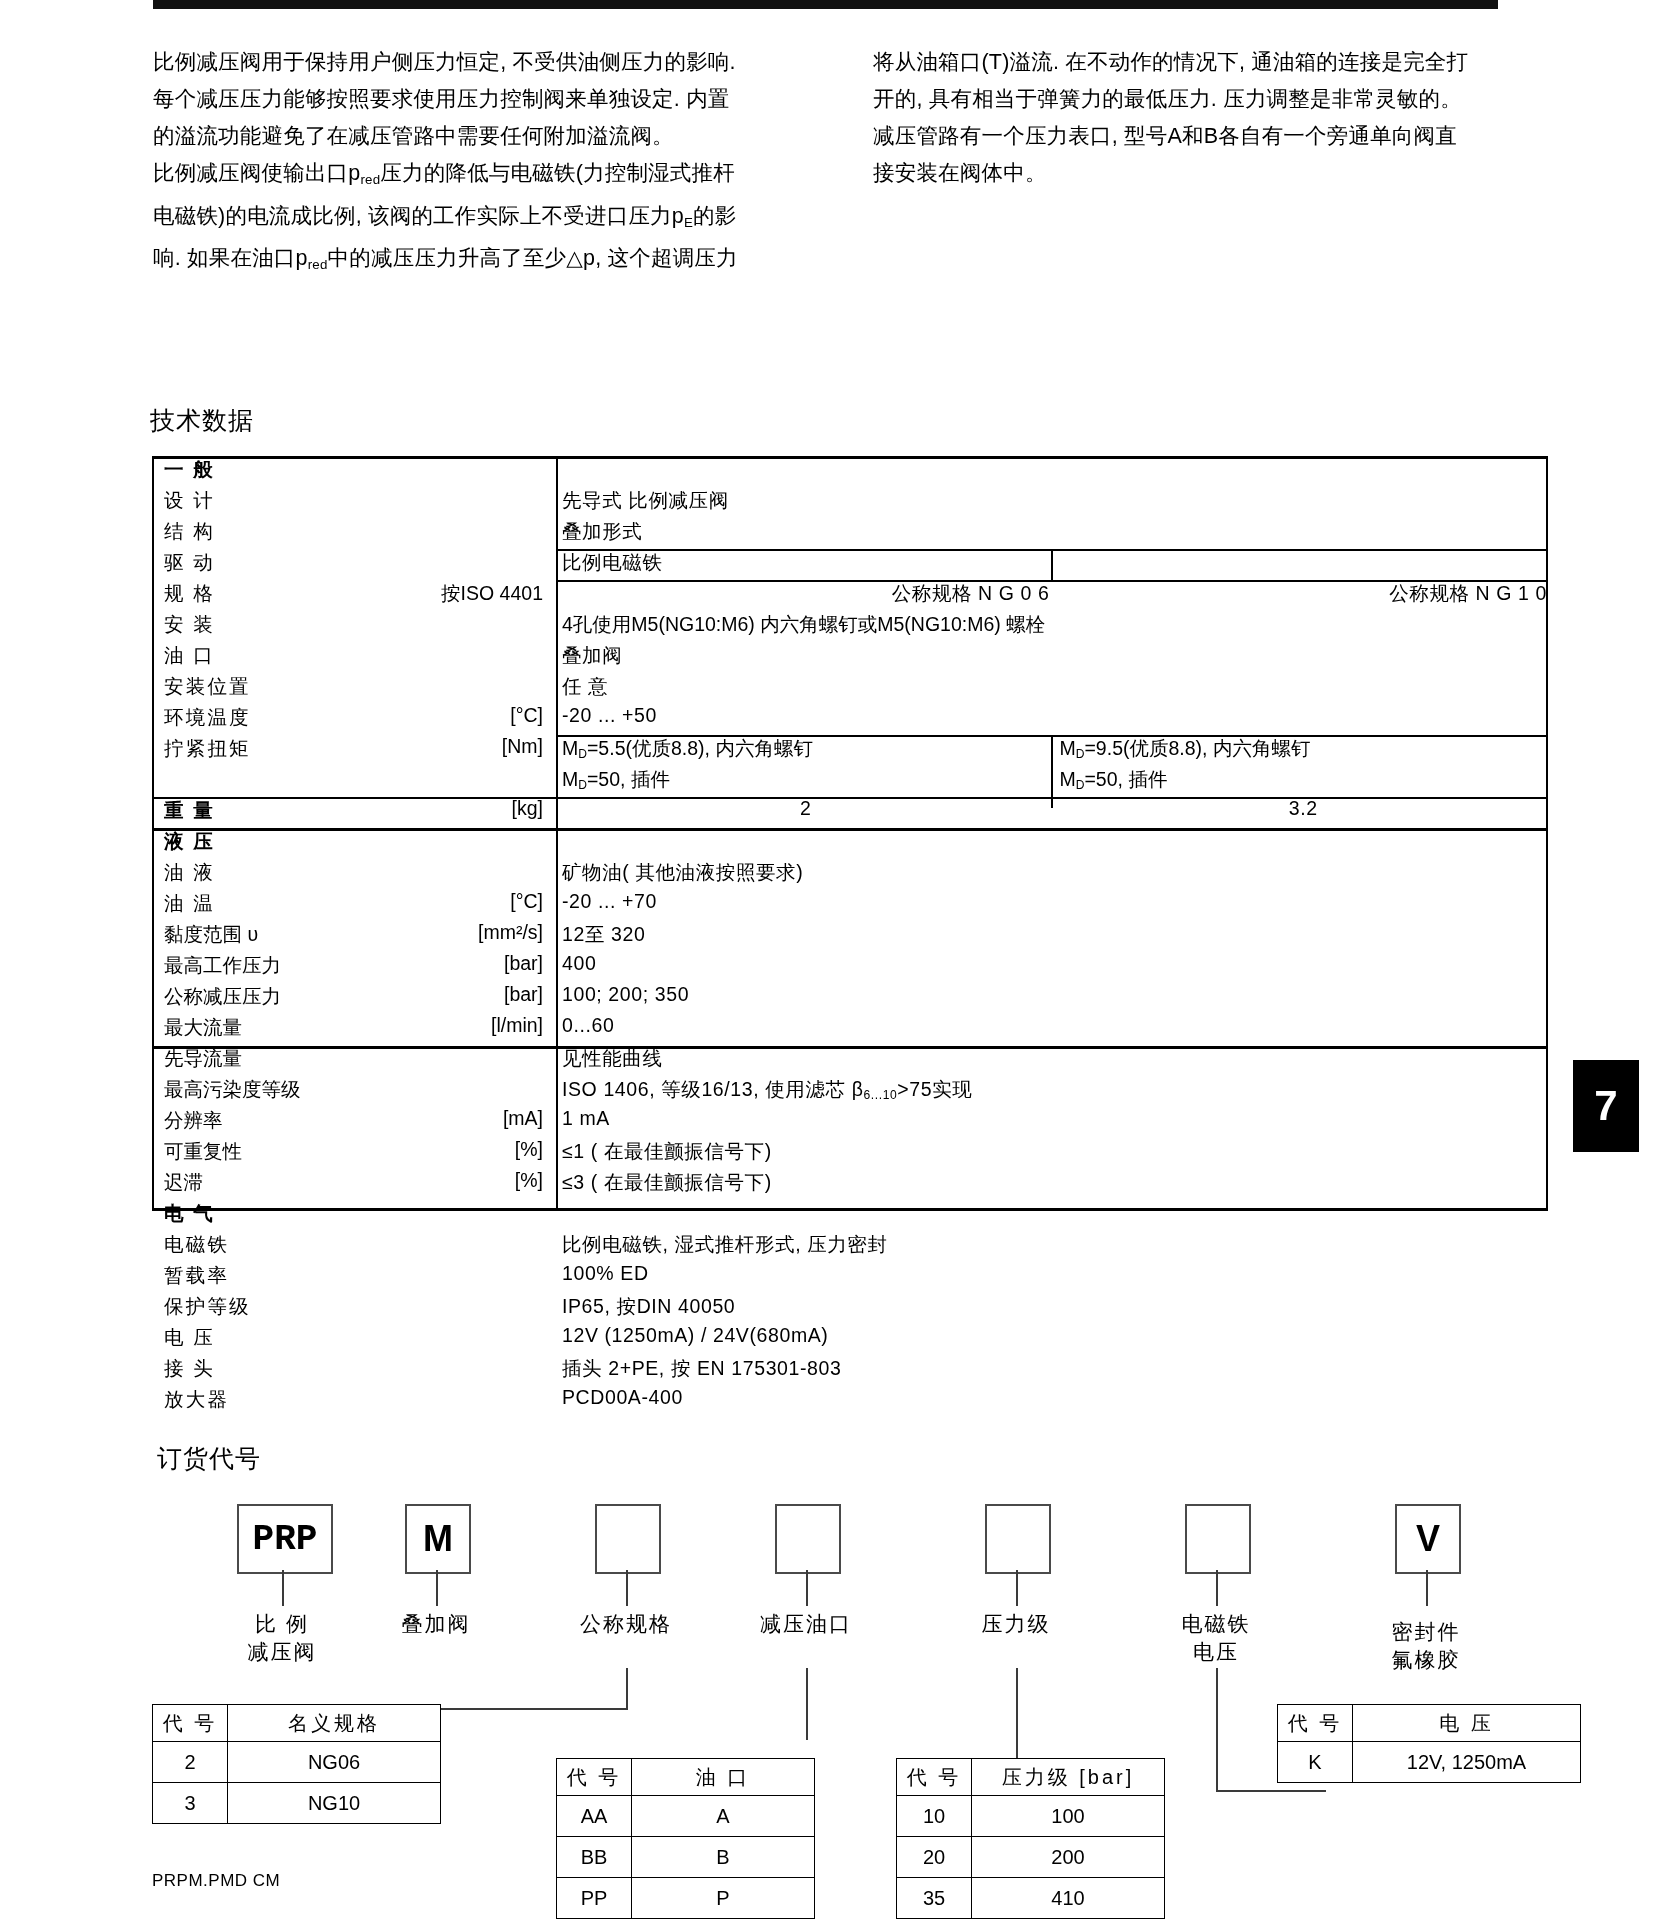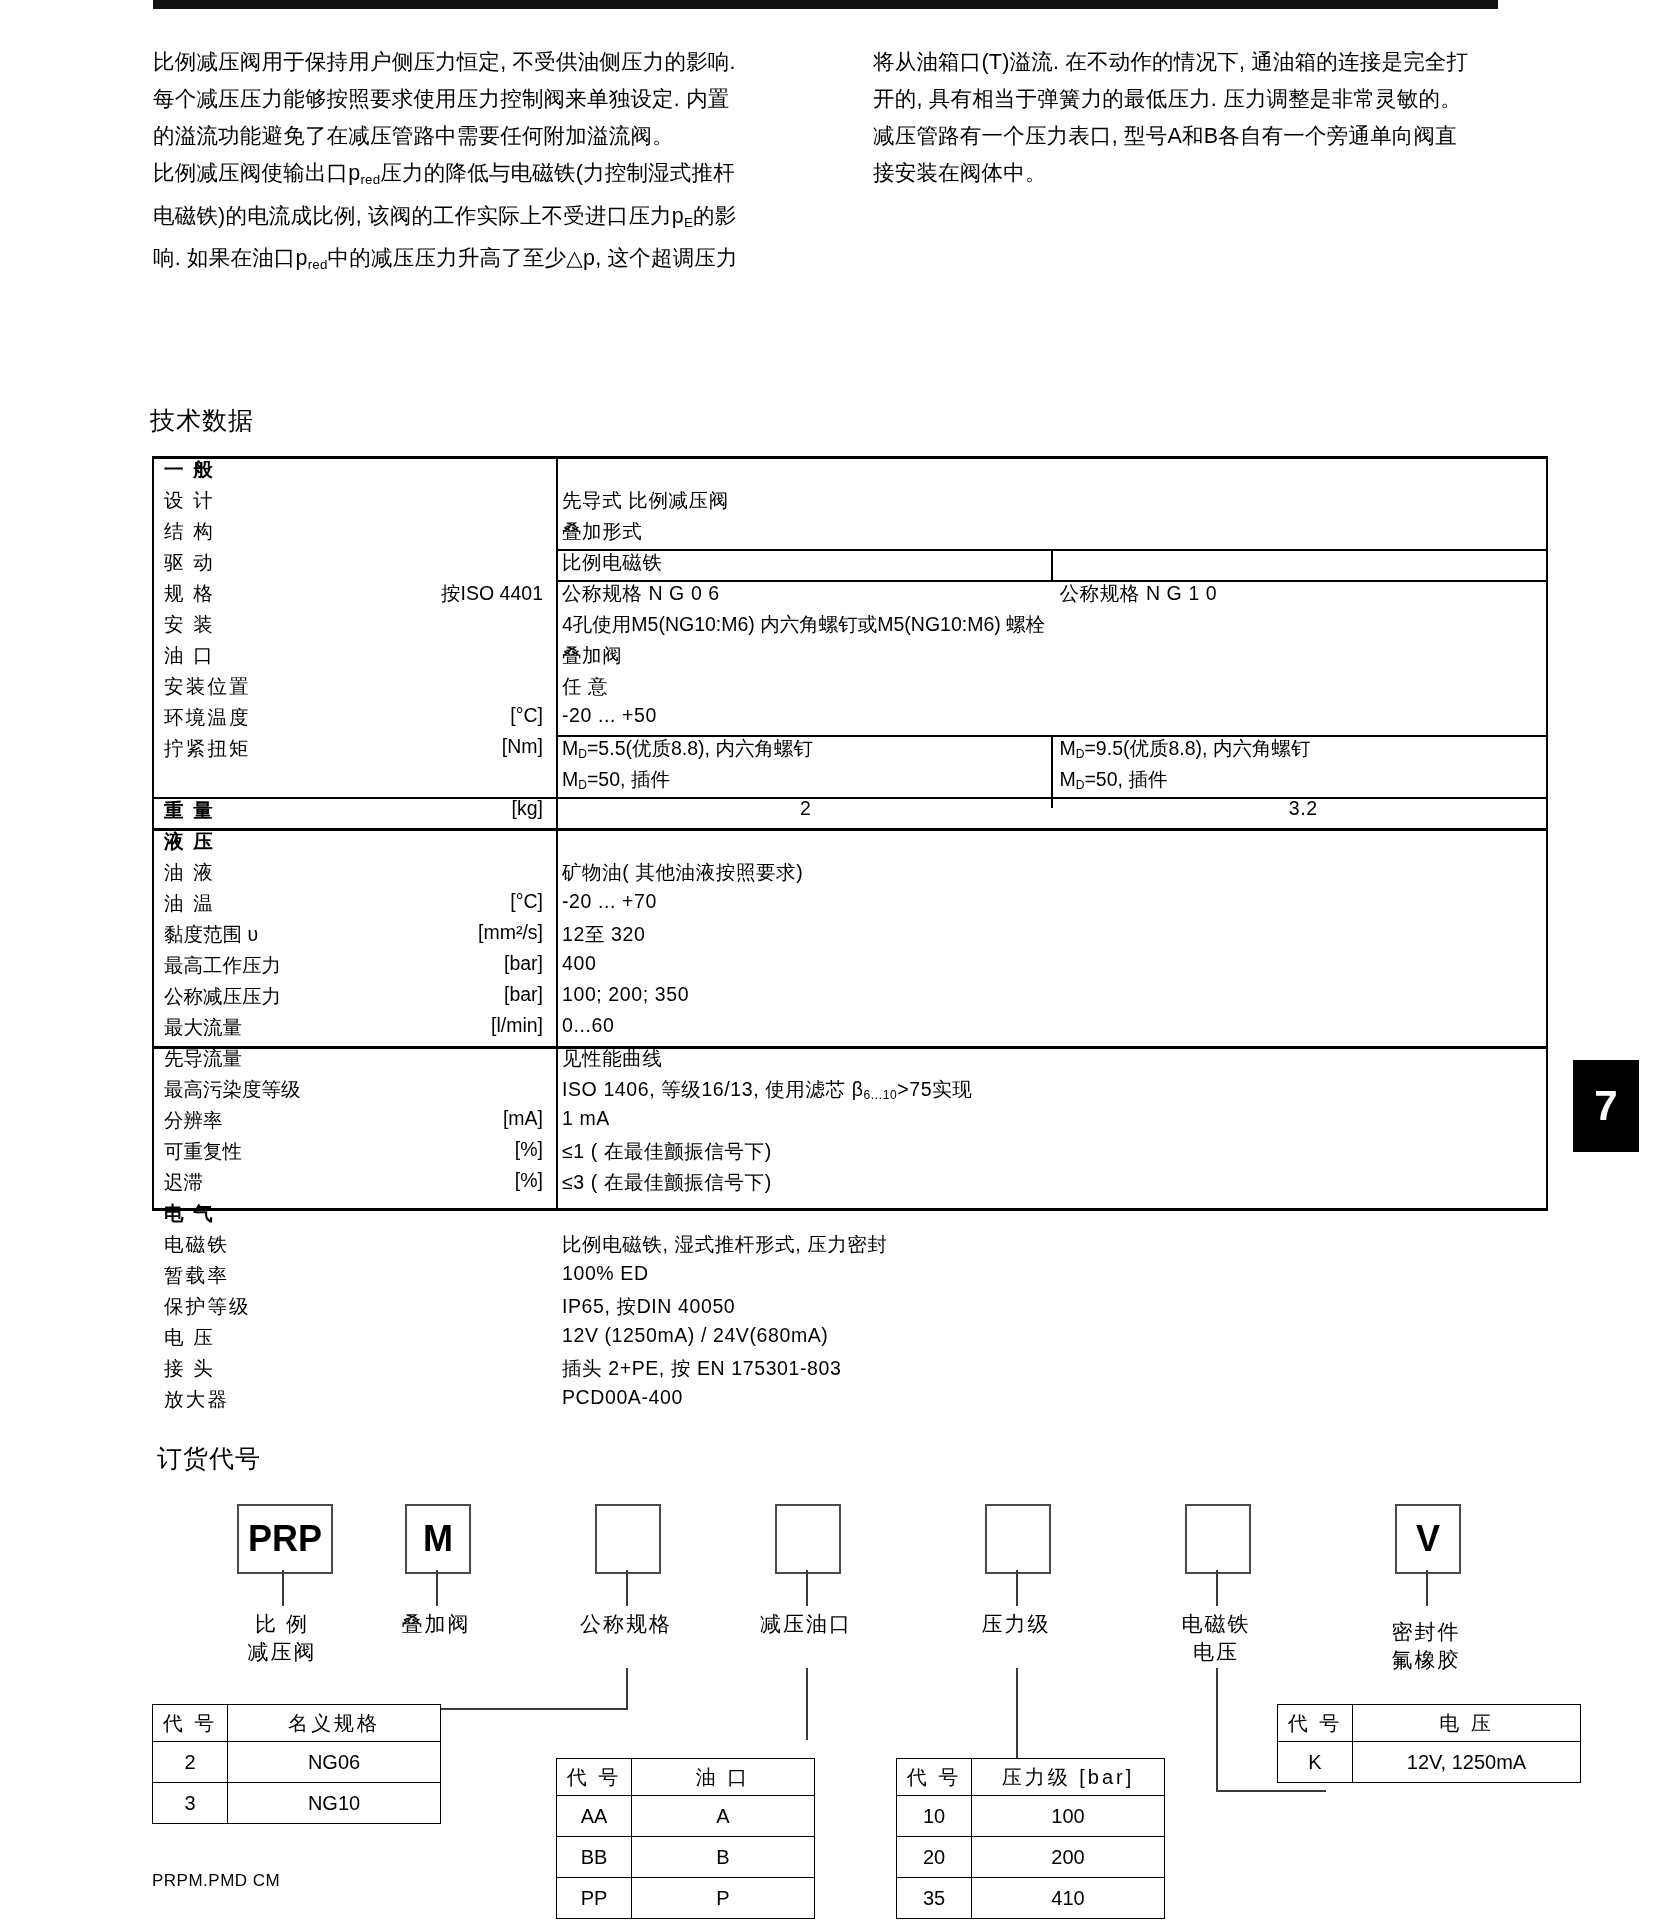--- a/index.html
+++ b/index.html
@@ -109,21 +109,21 @@
   .hline {
     position: absolute;
     background: #000;
     height: 1.6px;
   }
   .hline.thick { height: 2.6px; }
 
   .grp-head { font-weight: bold; letter-spacing: 3px; }
 
   .ng-head {
-    text-align: left;
+    text-align: right;
     letter-spacing: 2.5px;
   }
 
   .center { text-align: center; }
 
   
   .order-area {
     position: absolute;
     left: 0;
     top: 1490px;
@@ -424,21 +424,21 @@
     <div class="hline thick" style="left:0; top:372px; width:1394px;"></div>
     <div class="hline thick" style="left:0; top:590px; width:1394px;"></div>
   </div>
 
   <div class="side-tab">7</div>
 
   <div class="sec-title" id="order-title">订货代号</div>
 
   <div class="order-area">
 
-    <div class="code-box" style="left:237px; top:14px; width:92px; height:66px;">PRP</div>
+    <div class="code-box" style="left:237px; top:14px; width:92px; height:66px;font-family:Liberation Mono, monospace;">PRP</div>
     <div class="code-box" style="left:405px; top:14px; width:62px; height:66px;">M</div>
     <div class="code-box" style="left:595px; top:14px; width:62px; height:66px;"></div>
     <div class="code-box" style="left:775px; top:14px; width:62px; height:66px;"></div>
     <div class="code-box" style="left:985px; top:14px; width:62px; height:66px;"></div>
     <div class="code-box" style="left:1185px; top:14px; width:62px; height:66px;"></div>
     <div class="code-box" style="left:1395px; top:14px; width:62px; height:66px;">V</div>
 
     <div class="lead v" style="left:282px; top:80px; height:36px;"></div>
     <div class="lead v" style="left:436px; top:80px; height:36px;"></div>
     <div class="lead v" style="left:626px; top:80px; height:36px;"></div>

